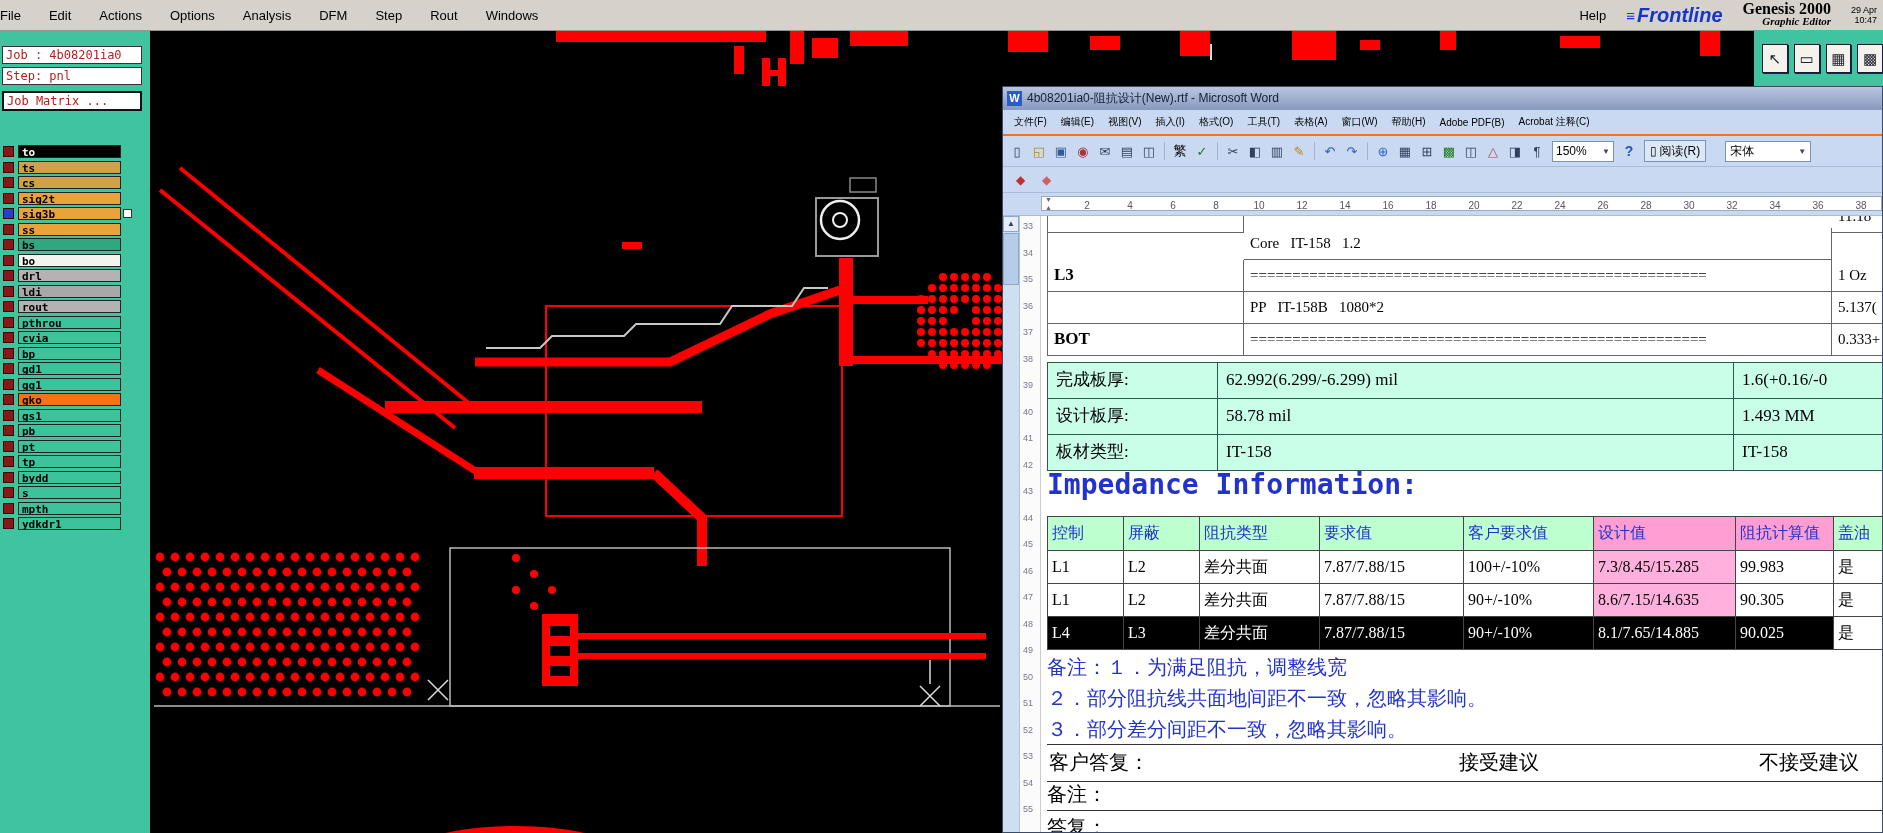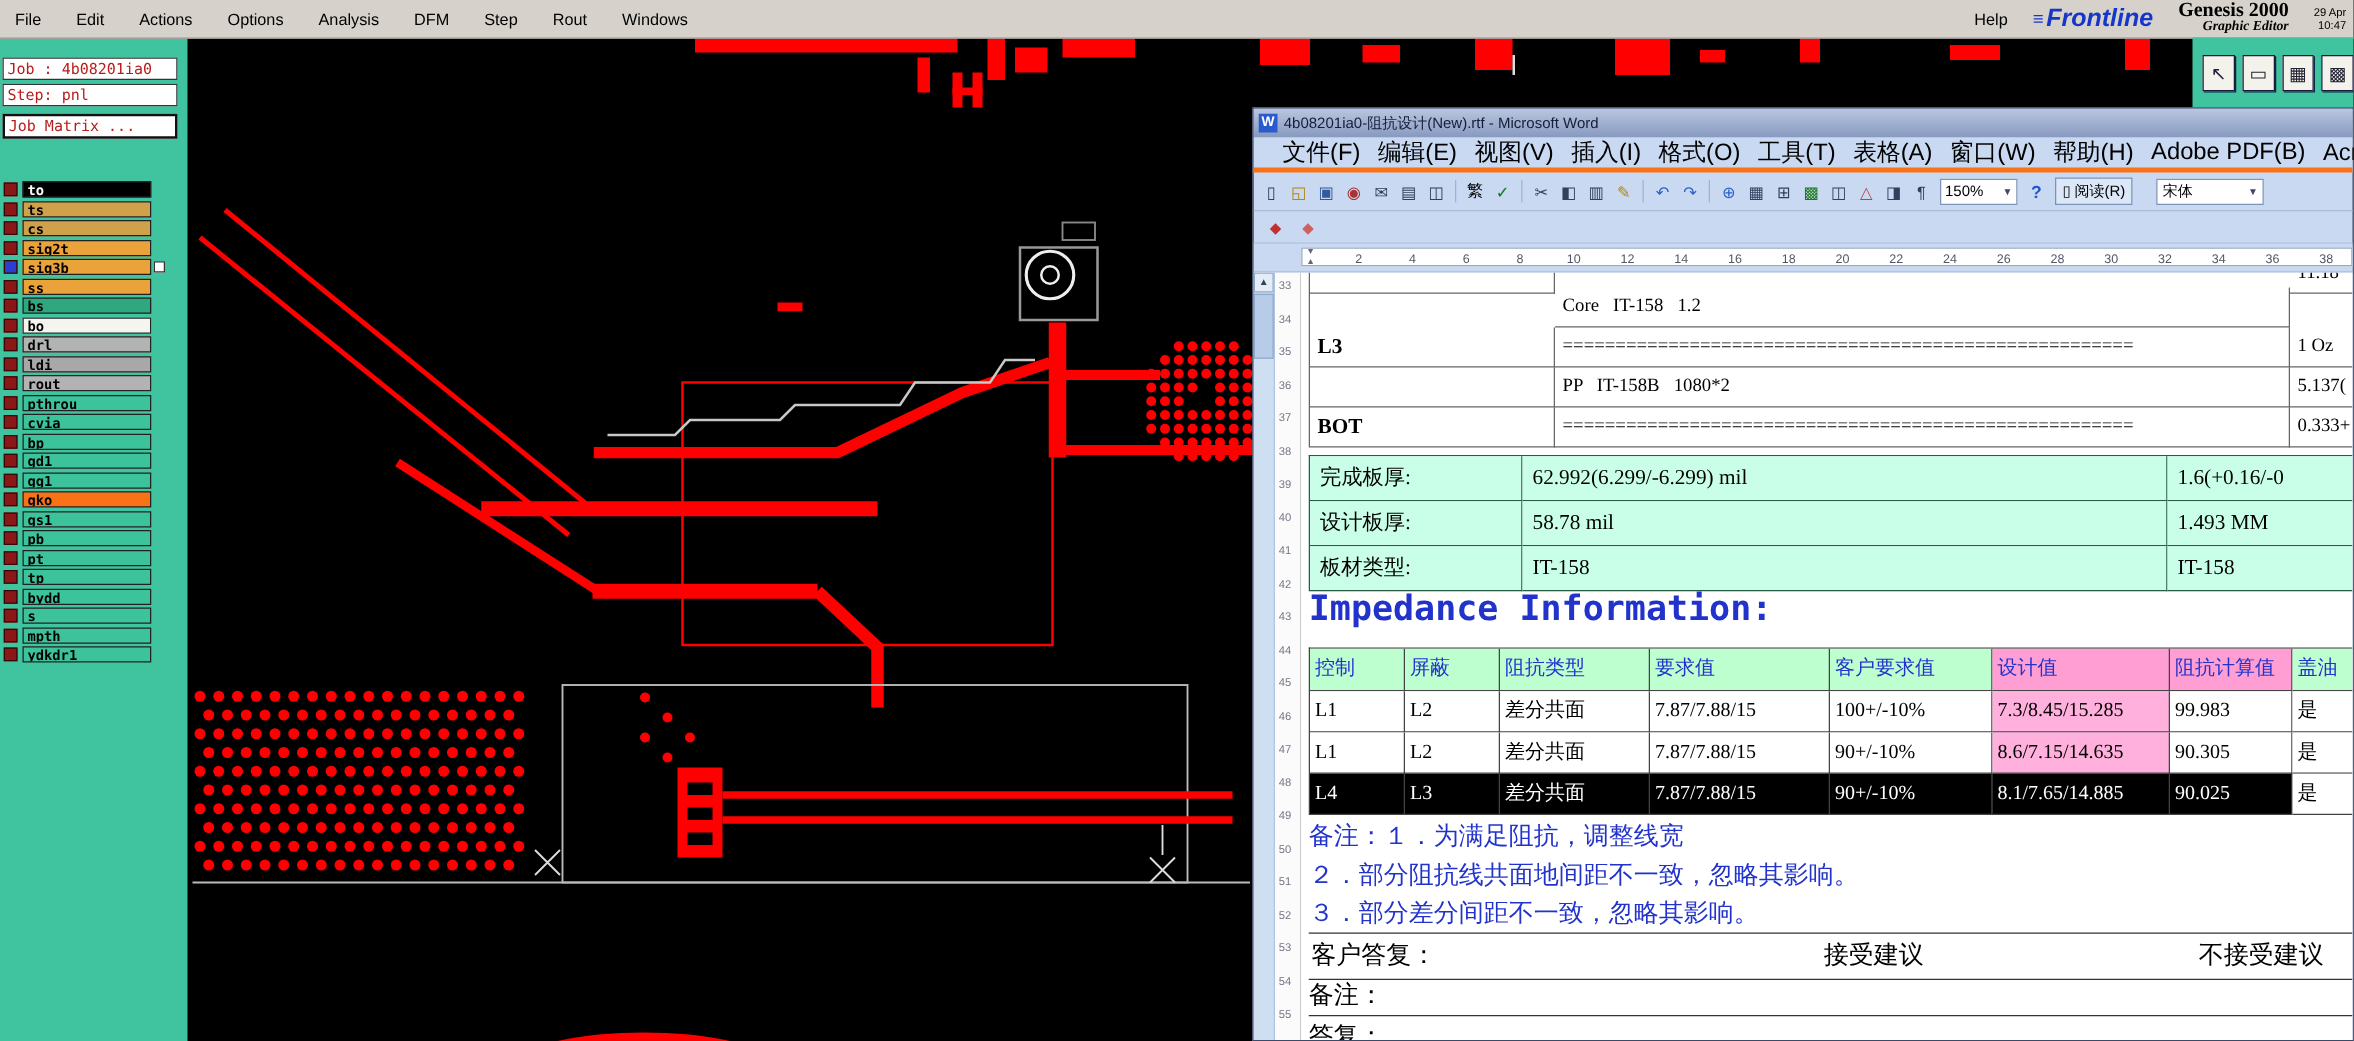--- a/index.html
+++ b/index.html
@@ -2,21 +2,21 @@
 <html><head>
 <meta charset="utf-8">
 <style>
   html,body{margin:0;padding:0;}
   body{width:1883px;height:833px;position:relative;overflow:hidden;background:#000;
        font-family:"Liberation Sans",sans-serif;-webkit-font-smoothing:antialiased;}
 
   
   #gmenu{position:absolute;left:0;top:0;width:1883px;height:30px;background:#d6d2cb;
          border-bottom:1px solid #98948d;display:flex;align-items:center;z-index:5;}
-  #gmenu-items{display:flex;gap:28px;padding-left:12px;font-size:13px;color:#000;}
+  #gmenu-items{display:flex;gap:28px;font-size:13px;color:#000;}
   .gmenu-item{cursor:default;white-space:nowrap;}
   #gmenu-right{position:absolute;right:6px;top:0;height:30px;display:flex;align-items:center;gap:20px;}
   #help-item{font-size:13px;}
   #logo{color:#1536c8;font-style:italic;font-weight:bold;font-size:20px;display:flex;align-items:center;}
   #logo-bars{font-size:15px;margin-right:2px;font-style:normal;}
   #brand-col{display:flex;flex-direction:column;line-height:13px;}
   #product{font-family:"Liberation Serif",serif;font-weight:bold;font-size:16px;color:#000;}
   #subtitle{font-family:"Liberation Serif",serif;font-style:italic;font-weight:bold;font-size:11px;color:#000;align-self:flex-end;}
   #clock-col{display:flex;flex-direction:column;font-size:9px;line-height:10px;text-align:right;color:#000;}
 
@@ -44,22 +44,22 @@
   .tr-icon{width:27px;height:27px;background:#f3f3ec;border:1px solid #1a1a3a;box-shadow:1px 1px 0 #0a2a4a;
            display:flex;align-items:center;justify-content:center;font-size:15px;color:#223;}
 
   
   #word{position:absolute;left:1002px;top:86px;width:881px;height:747px;border:1px solid #3a4a6a;
         background:#c9d9f2;box-sizing:border-box;display:flex;flex-direction:column;z-index:10;}
   #wtitle{height:23px;flex:0 0 auto;background:linear-gradient(#b9c6e0,#8799bf);display:flex;align-items:center;
           padding-left:4px;gap:5px;font-size:12px;color:#141e38;}
   #wicon{width:15px;height:15px;background:#2a5ad0;color:#fff;font:bold 11px/15px "Liberation Sans",sans-serif;
          text-align:center;flex:0 0 auto;}
-  #wmenu{height:24px;flex:0 0 auto;display:flex;align-items:center;padding-left:16px;font-size:19px;
-         background:#c9d9f2;border-bottom:4px solid #f97316;color:#000;}
+  #wmenu{height:24px;flex:0 0 auto;display:flex;align-items:center;padding-left:4px;font-size:10px;
+         background:#c9d9f2;border-bottom:2px solid #f97316;color:#000;}
   .wmenu-item{padding:3px 7px;white-space:nowrap;}
   #wtb1{height:30px;flex:0 0 auto;display:flex;align-items:center;padding:0 4px;border-bottom:1px solid #a9bdd9;}
   #tb-icons{display:flex;gap:2px;align-items:center;}
   .tb-icon{width:20px;height:20px;display:flex;align-items:center;justify-content:center;font-size:13px;color:#30415f;}
   .tb-sep{width:1px;height:18px;background:#9fb4d2;margin:0 3px;}
   #zoom-box{width:54px;height:19px;background:#fff;border:1px solid #7a93b8;font-size:12px;display:flex;
             align-items:center;justify-content:space-between;padding:0 3px;margin:0 5px;color:#000;}
   #help-btn{width:20px;height:20px;display:flex;align-items:center;justify-content:center;font-weight:bold;
             color:#2255cc;font-size:14px;}
   #read-btn{height:20px;border:1px solid #7a93b8;background:#dce8f7;display:flex;align-items:center;

